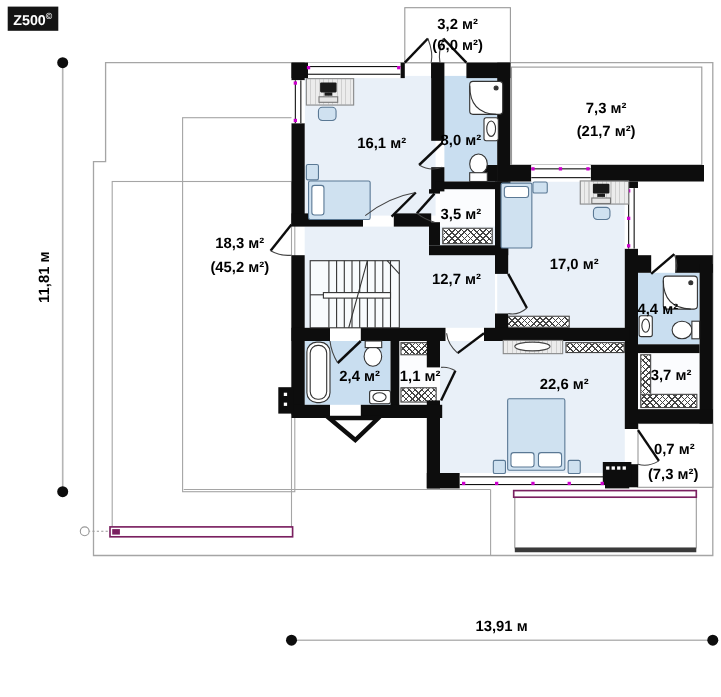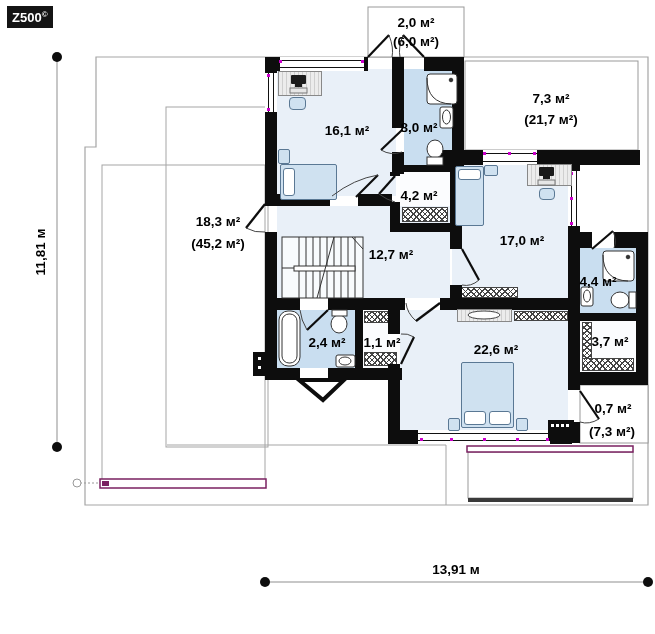--- a/index.html
+++ b/index.html
@@ -265,35 +265,35 @@
     <g>
       <line x1="57" y1="57" x2="57" y2="447" stroke="#b5b5b5" stroke-width="1.5"></line>
       <circle cx="57" cy="57" r="5" fill="#0d0d0d"></circle>
         <circle cx="57" cy="447" r="5" fill="#0d0d0d"></circle>
       <line x1="265" y1="582" x2="648" y2="582" stroke="#b5b5b5" stroke-width="1.5"></line>
       <circle cx="265" cy="582" r="5" fill="#0d0d0d"></circle>
         <circle cx="648" cy="582" r="5" fill="#0d0d0d"></circle>
     </g>
   </svg>
 
-  <div class="lbl" style="left:416px;top:22px">2,0 м²</div>
+  <div class="lbl" style="left:416px;top:22px">3,2 м²</div>
   <div class="lbl" style="left:416px;top:41px">(6,0 м²)</div>
   <div class="lbl" style="left:551px;top:98px">7,3 м²</div>
   <div class="lbl" style="left:551px;top:119px">(21,7 м²)</div>
   <div class="lbl" style="left:347px;top:130px">16,1 м²</div>
   <div class="lbl" style="left:419px;top:127px">8,0 м²</div>
-  <div class="lbl" style="left:419px;top:195px">4,2 м²</div>
+  <div class="lbl" style="left:419px;top:195px">3,5 м²</div>
   <div class="lbl" style="left:218px;top:221px">18,3 м²</div>
   <div class="lbl" style="left:218px;top:243px">(45,2 м²)</div>
-  <div class="lbl" style="left:391px;top:254px">12,7 м²</div>
+  <div class="lbl" style="left:415px;top:254px">12,7 м²</div>
   <div class="lbl" style="left:522px;top:240px">17,0 м²</div>
   <div class="lbl" style="left:598px;top:281px">4,4 м²</div>
   <div class="lbl" style="left:327px;top:342px">2,4 м²</div>
   <div class="lbl" style="left:382px;top:342px">1,1 м²</div>
-  <div class="lbl" style="left:496px;top:349px">22,6 м²</div>
+  <div class="lbl" style="left:513px;top:349px">22,6 м²</div>
   <div class="lbl" style="left:610px;top:341px">3,7 м²</div>
   <div class="lbl" style="left:613px;top:408px">0,7 м²</div>
   <div class="lbl" style="left:612px;top:431px">(7,3 м²)</div>
 
   <div class="lblv" style="left:40px;top:252px">11,81 м</div>
   <div class="lbl" style="left:456px;top:569px">13,91 м</div>
 
   <div class="logo"><span>Z500</span><sup>©</sup></div>
 </div>
 

